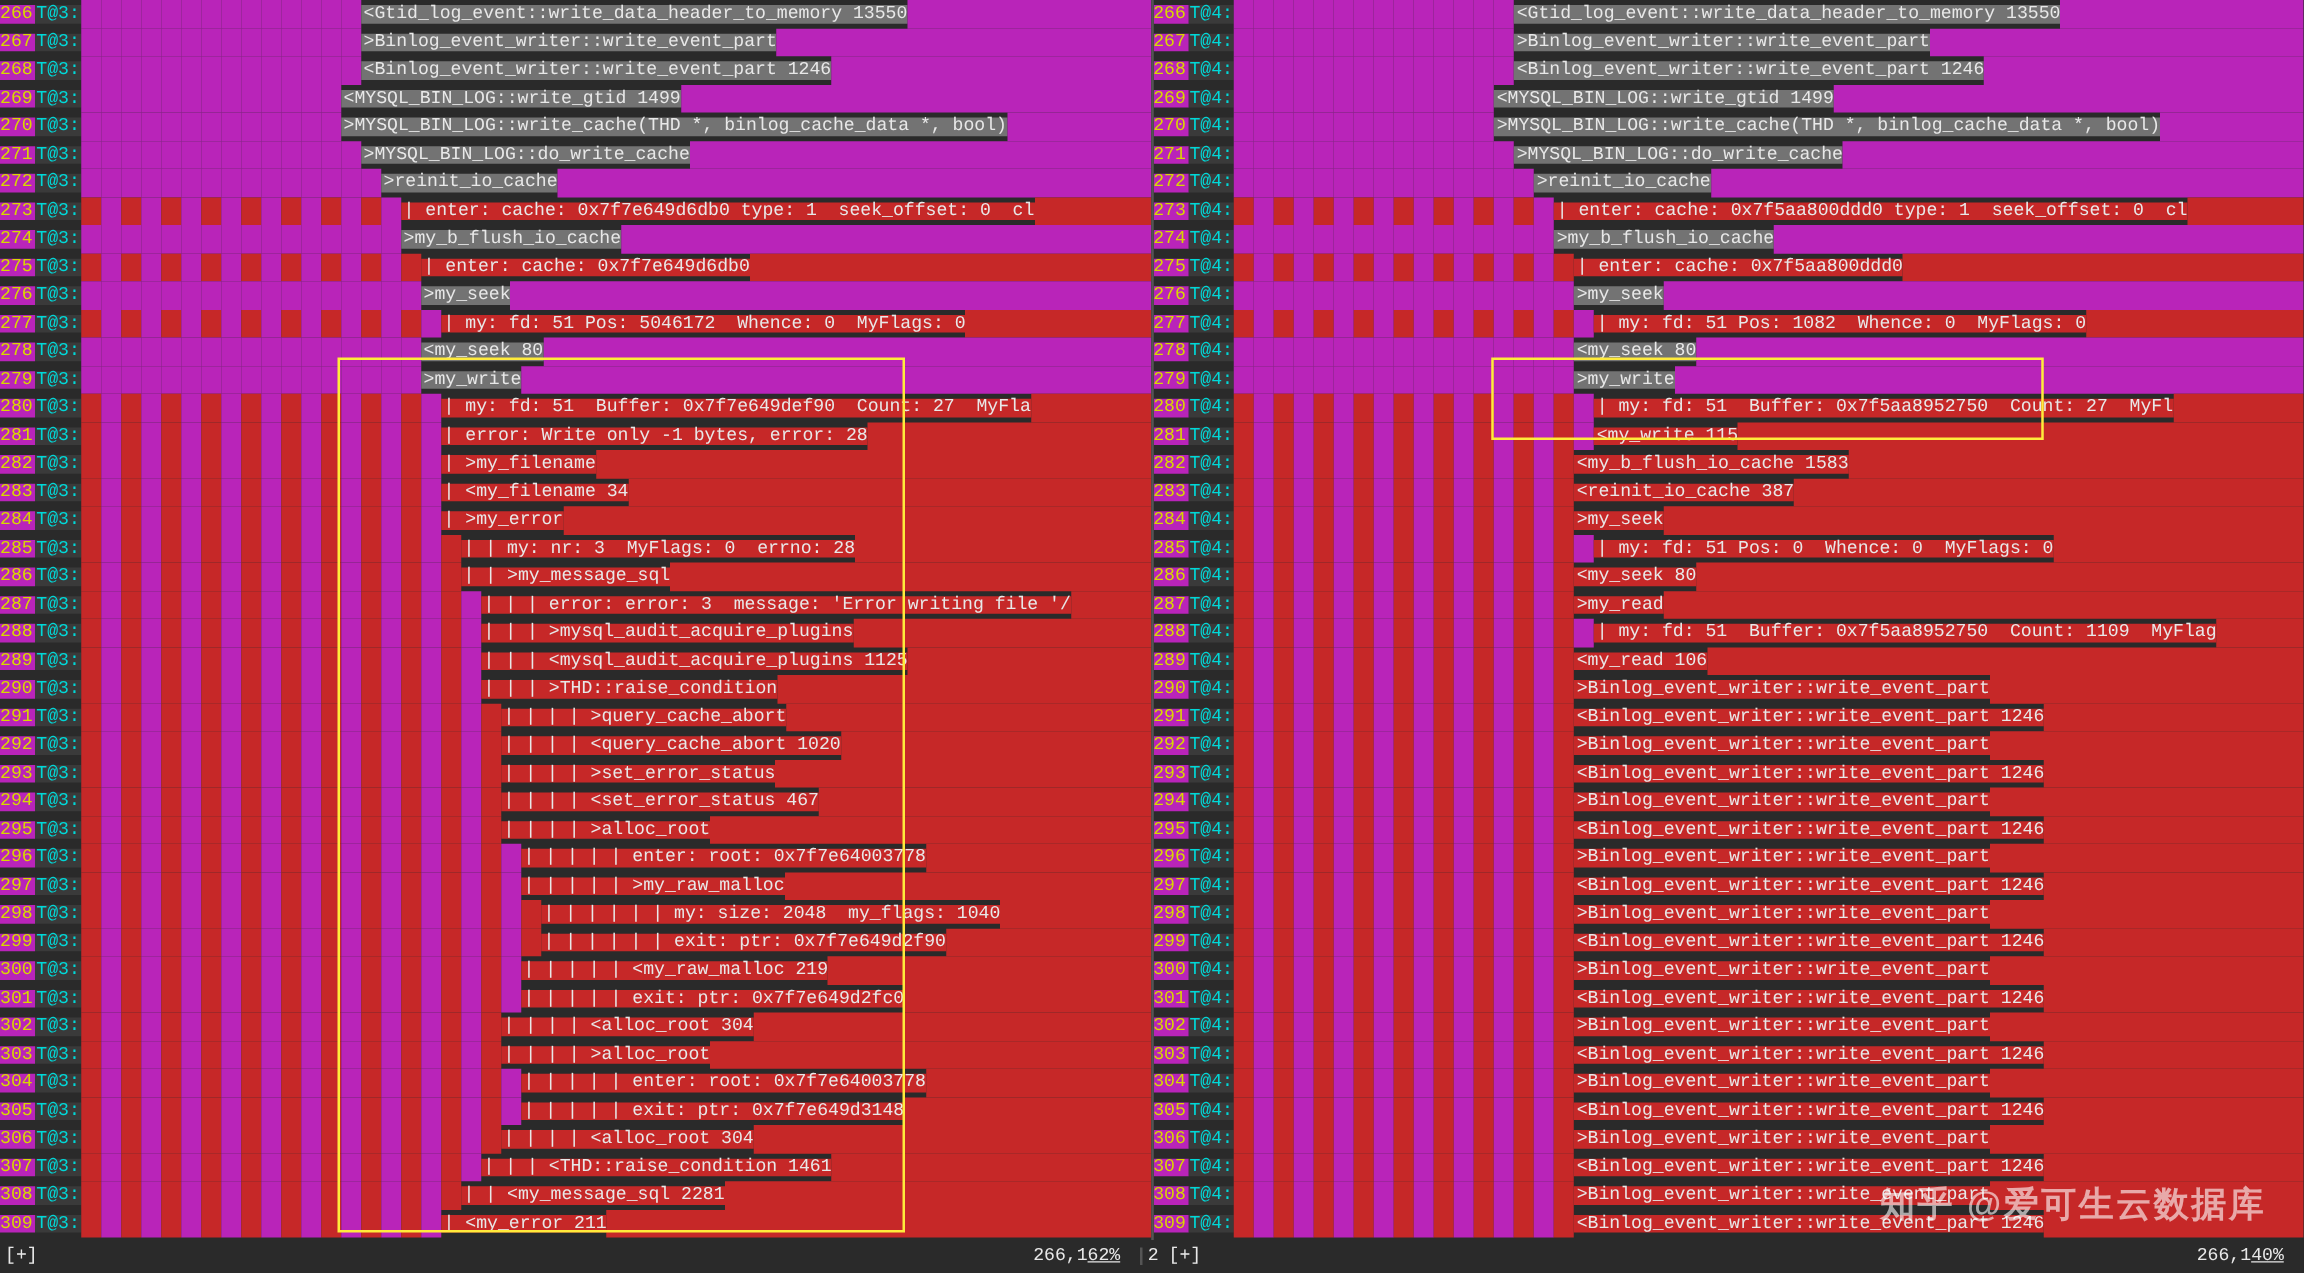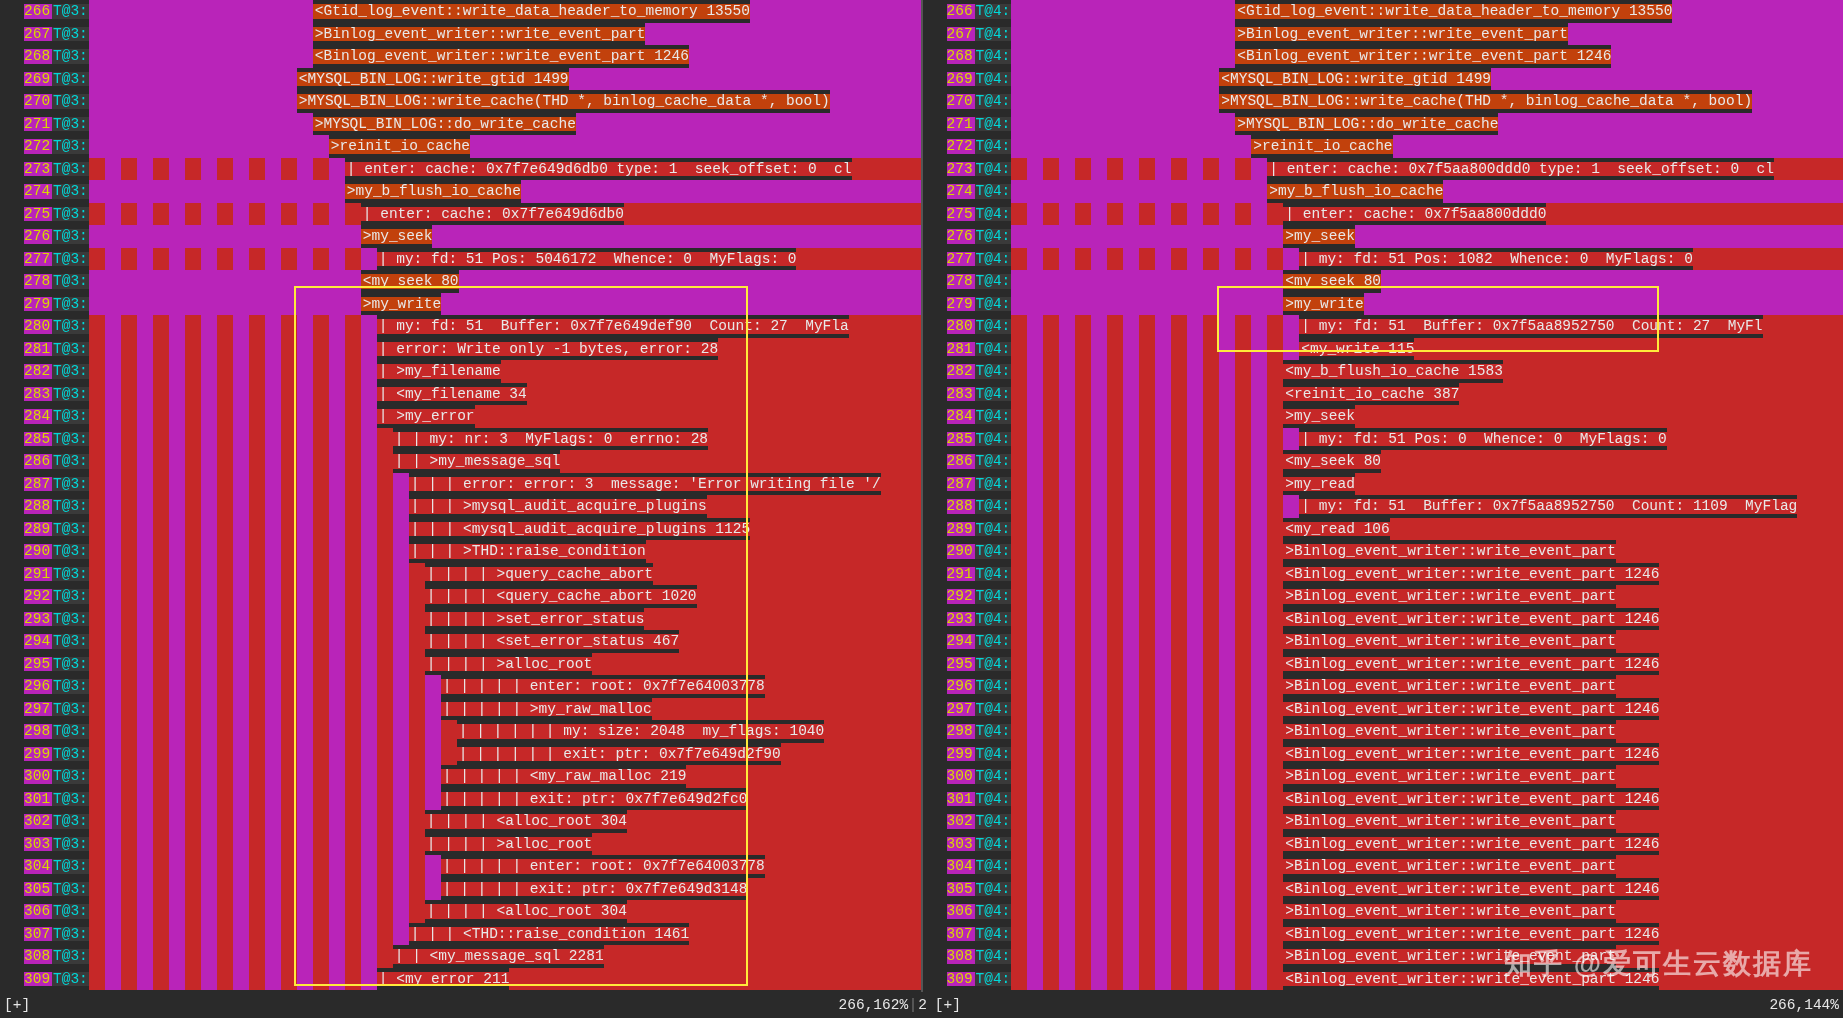--- a/index.html
+++ b/index.html
@@ -7,21 +7,21 @@
     font-family: 'Courier New', monospace;
     font-size: 14.5px;
     background: #2a2a2a;
     color: #e8e8e8;
     overflow: hidden;
     width: 1843px;
     height: 1018px;
     line-height: 1;
   }
   .container { display: flex; height: 992px; }
-  .pane { flex: 1; overflow: hidden; position: relative; margin-left: 24px; }
+  .pane { flex: 1; overflow: hidden; position: relative; }
   .pane-left { border-right: 2px solid #555; }
   .row {
     display: flex;
     height: 22.5px;
     align-items: center;
     white-space: pre;
     position: relative;
   }
   .lineno {
     width: 28px;
@@ -35,21 +35,21 @@
     background: #3a3a3a;
     color: #00d8d8;
     padding: 0 1px;
     flex-shrink: 0;
   }
   .bars { flex-shrink: 0; display: flex; height: 100%; }
   .bar { width: 16px; height: 100%; display: inline-block; }
   .bp { background: #b924b9; } 
   .br { background: #c62828; } 
   .txt { padding-left: 2px; }
-  .txt.tp { background: #c2410c; color: #e8e8e8; text-align: center; }
+  .txt.tp { background: #737373; color: #e8e8e8; text-align: center; }
   .txt.tr { background: #c62828; color: #e8e8e8; }
   .flex-fill { flex: 1; height: 100%; }
   .ff-p { background: #b924b9; }
   .ff-r { background: #c62828; }
   
   .hlbox {
     position: absolute;
     border: 2px solid #ffeb3b;
     pointer-events: none;
     z-index: 5;
@@ -59,21 +59,21 @@
     display: flex;
     height: 26px;
     background: #2a2a2a;
     color: #e8e8e8;
     align-items: center;
   }
   .status-left, .status-right { flex: 1; display: flex; align-items: center; }
   .status-left { border-right: 2px solid #555; }
   .sb-seg { padding: 0 4px; }
   .sb-pos { flex: 1; text-align: right; }
-  .sb-pct { padding-right: 4px; }
+  .sb-pct { padding-right: 16px; text-decoration: underline; }
   
   .watermark {
     position: absolute;
     right: 30px;
     bottom: 40px;
     font-family: sans-serif;
     font-size: 28px;
     font-weight: bold;
     color: rgba(255,255,255,0.6);
     z-index: 10;
@@ -184,17 +184,17 @@
 <div class="status-bar">
   <div class="status-left">
     <span class="sb-seg">[+]</span>
     <span class="sb-pos">266,1</span>
     <span class="sb-pct">62%</span>
   </div>
   <span class="sb-seg">2</span>
   <div class="status-right">
     <span class="sb-seg">[+]</span>
     <span class="sb-pos">266,1</span>
-    <span class="sb-pct">44%</span>
+    <span class="sb-pct">40%</span>
   </div>
 </div>
 
 <div class="watermark">知乎 @爱可生云数据库</div>
 
 </body></html>

